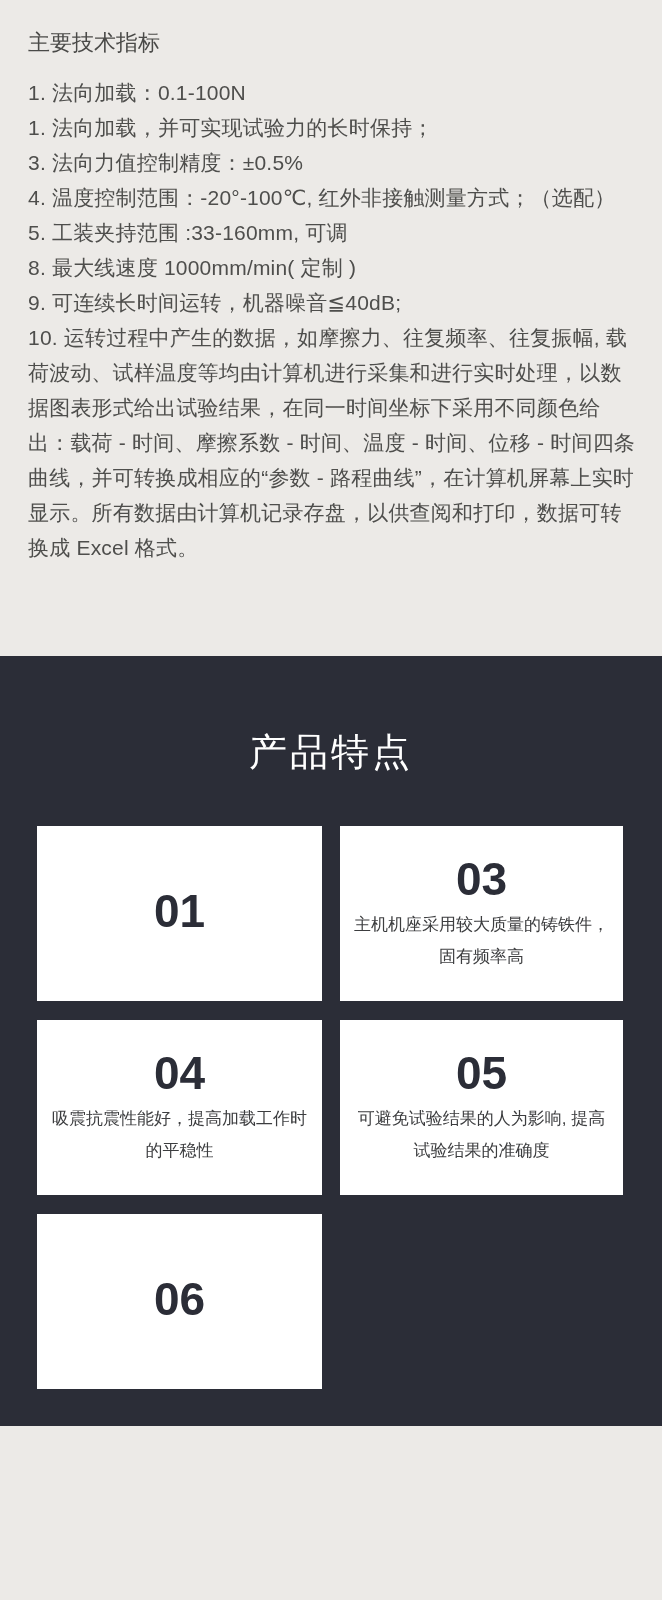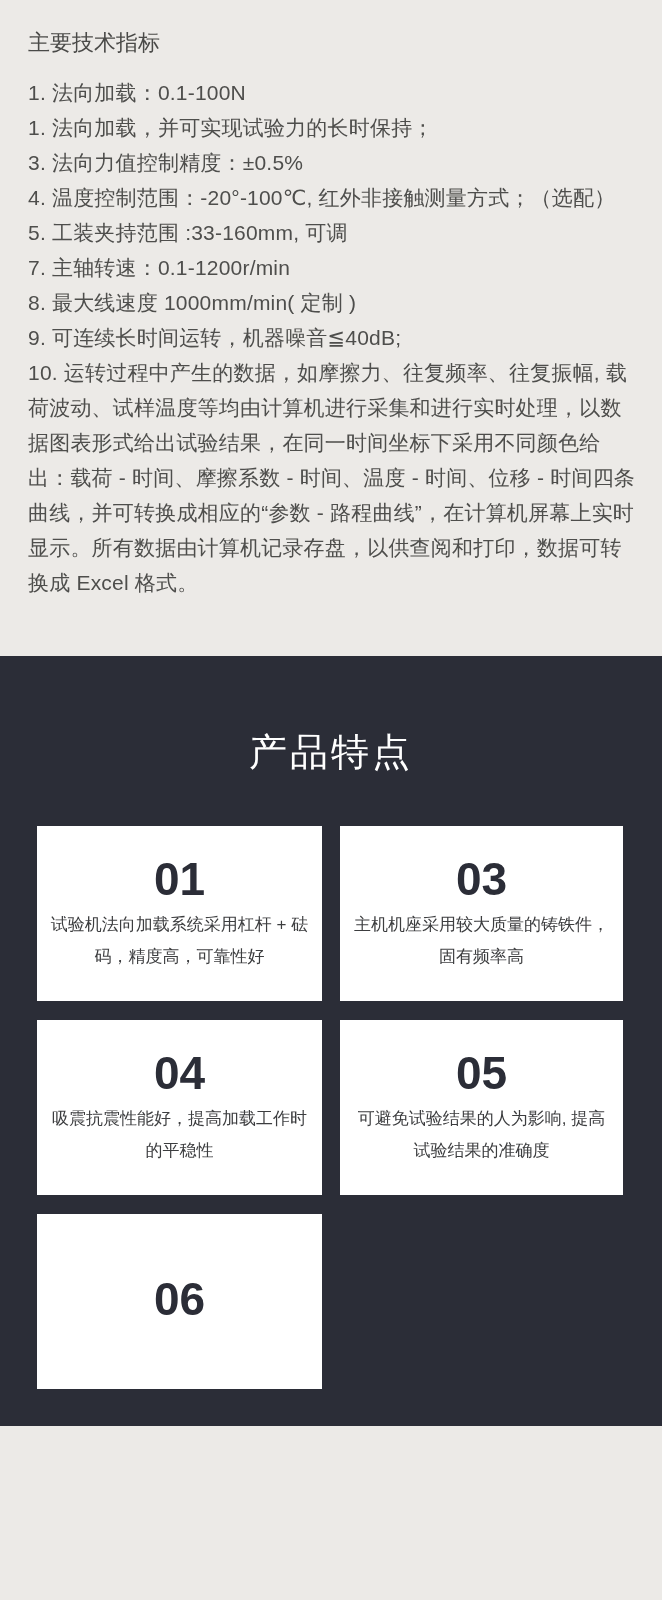--- a/index.html
+++ b/index.html
@@ -97,34 +97,32 @@
 <div class="page">
 
   <section class="specs-section">
     <div class="specs-title">主要技术指标</div>
     <div class="specs-list">
       <div class="spec-item">1. 法向加载：0.1-100N</div>
       <div class="spec-item">1. 法向加载，并可实现试验力的长时保持；</div>
       <div class="spec-item">3. 法向力值控制精度：±0.5%</div>
       <div class="spec-item">4. 温度控制范围：-20°-100℃, 红外非接触测量方式；（选配）</div>
       <div class="spec-item">5. 工装夹持范围 :33-160mm, 可调</div>
-      <div class="spec-item">7. 主轴转速：0.1-1200r/min</div>
       <div class="spec-item">8. 最大线速度 1000mm/min( 定制 )</div>
       <div class="spec-item">9. 可连续长时间运转，机器噪音≦40dB;</div>
       <div class="spec-item">10. 运转过程中产生的数据，如摩擦力、往复频率、往复振幅, 载荷波动、试样温度等均由计算机进行采集和进行实时处理，以数据图表形式给出试验结果，在同一时间坐标下采用不同颜色给出：载荷 - 时间、摩擦系数 - 时间、温度 - 时间、位移 - 时间四条曲线，并可转换成相应的“参数 - 路程曲线”，在计算机屏幕上实时显示。所有数据由计算机记录存盘，以供查阅和打印，数据可转换成 Excel 格式。</div>
     </div>
   </section>
 
   <section class="features-section">
     <div class="features-title">产品特点</div>
     <div class="cards-grid">
 
       <div class="feature-card">
         <div class="card-number">01</div>
-        <div class="card-text">试验机法向加载系统采用杠杆 + 砝码，精度高，可靠性好</div>
       </div>
 
 
       <div class="feature-card">
         <div class="card-number">03</div>
         <div class="card-text">主机机座采用较大质量的铸铁件，固有频率高</div>
       </div>
 
       <div class="feature-card">
         <div class="card-number">04</div>

